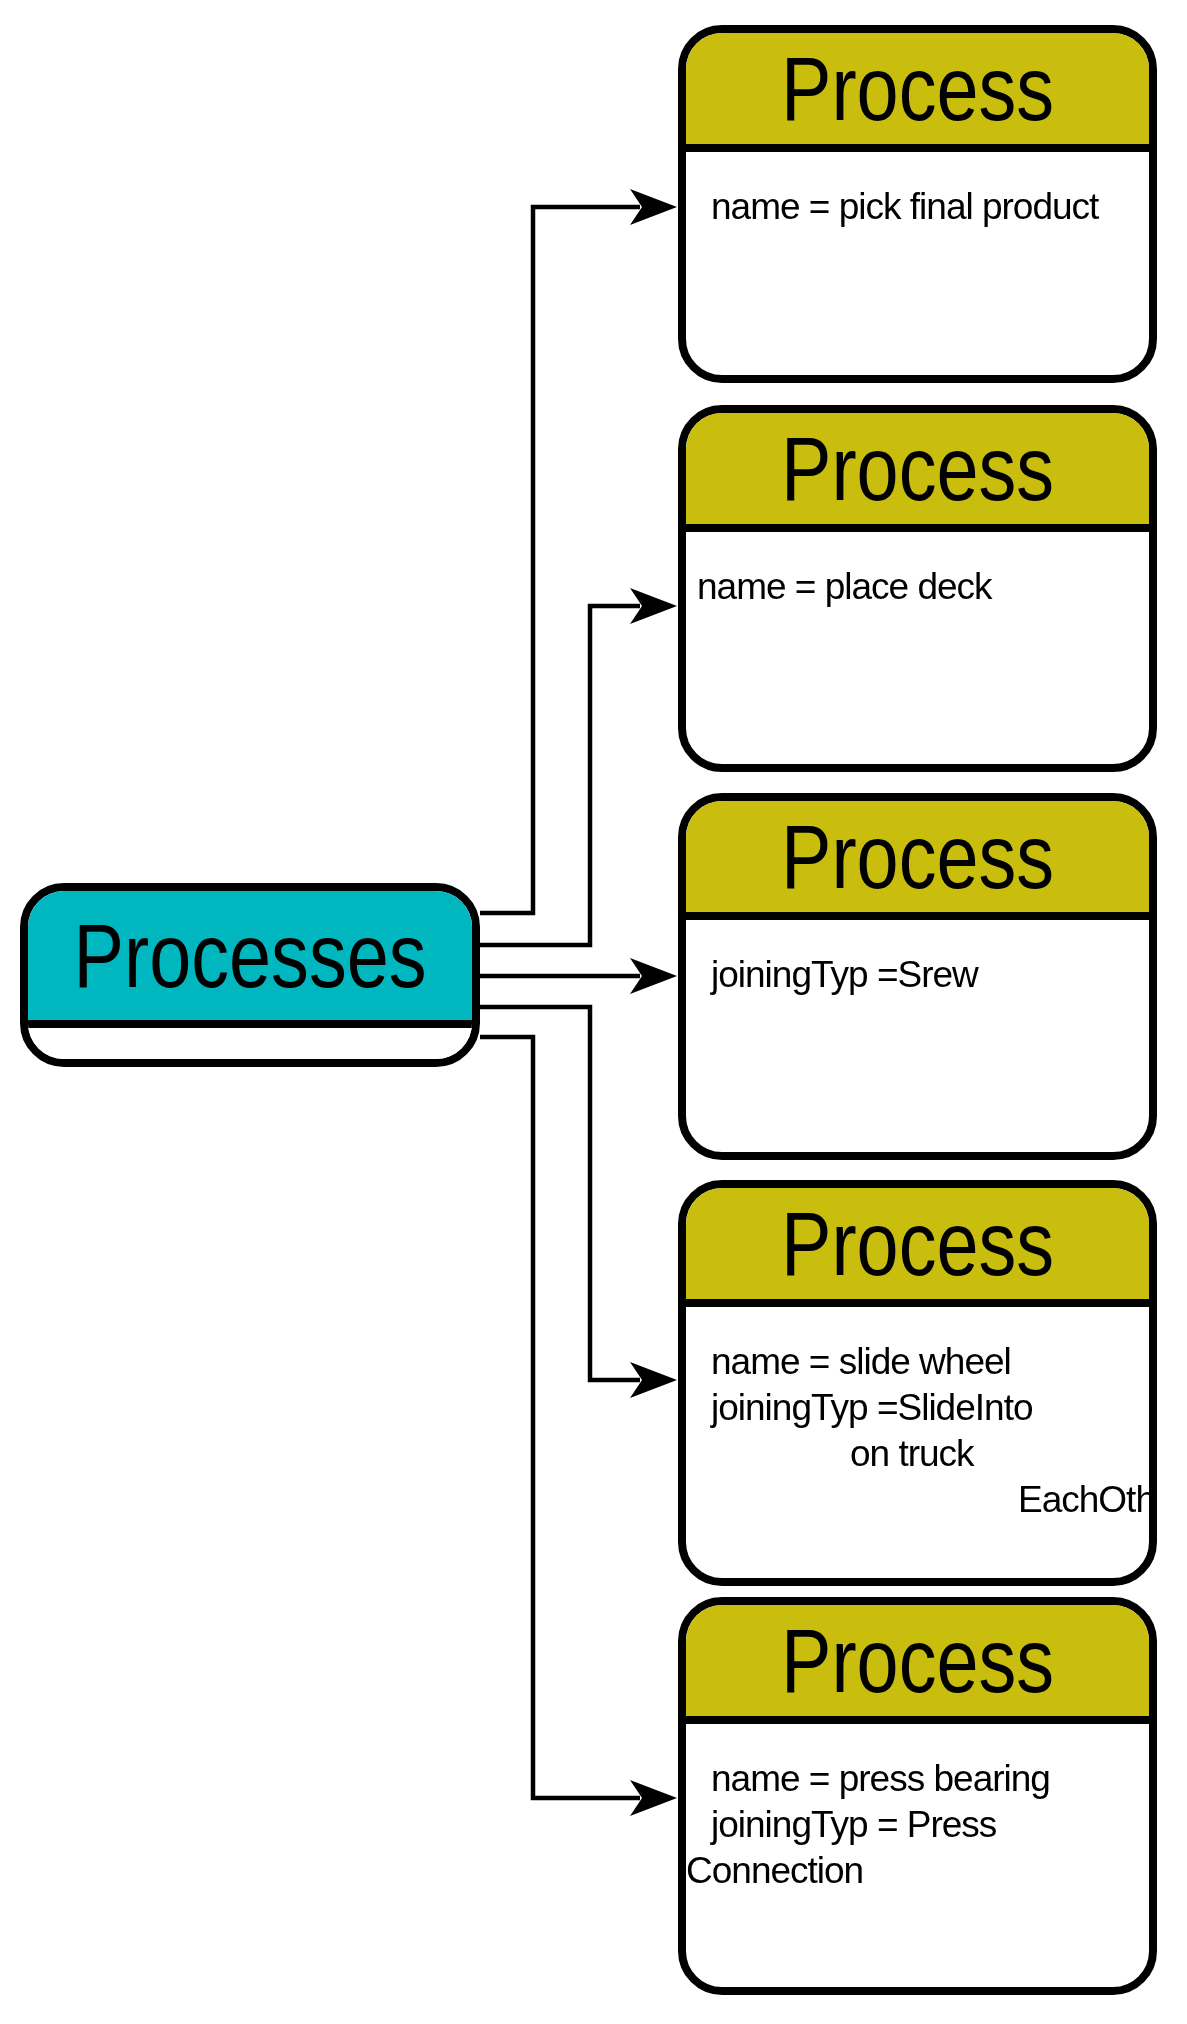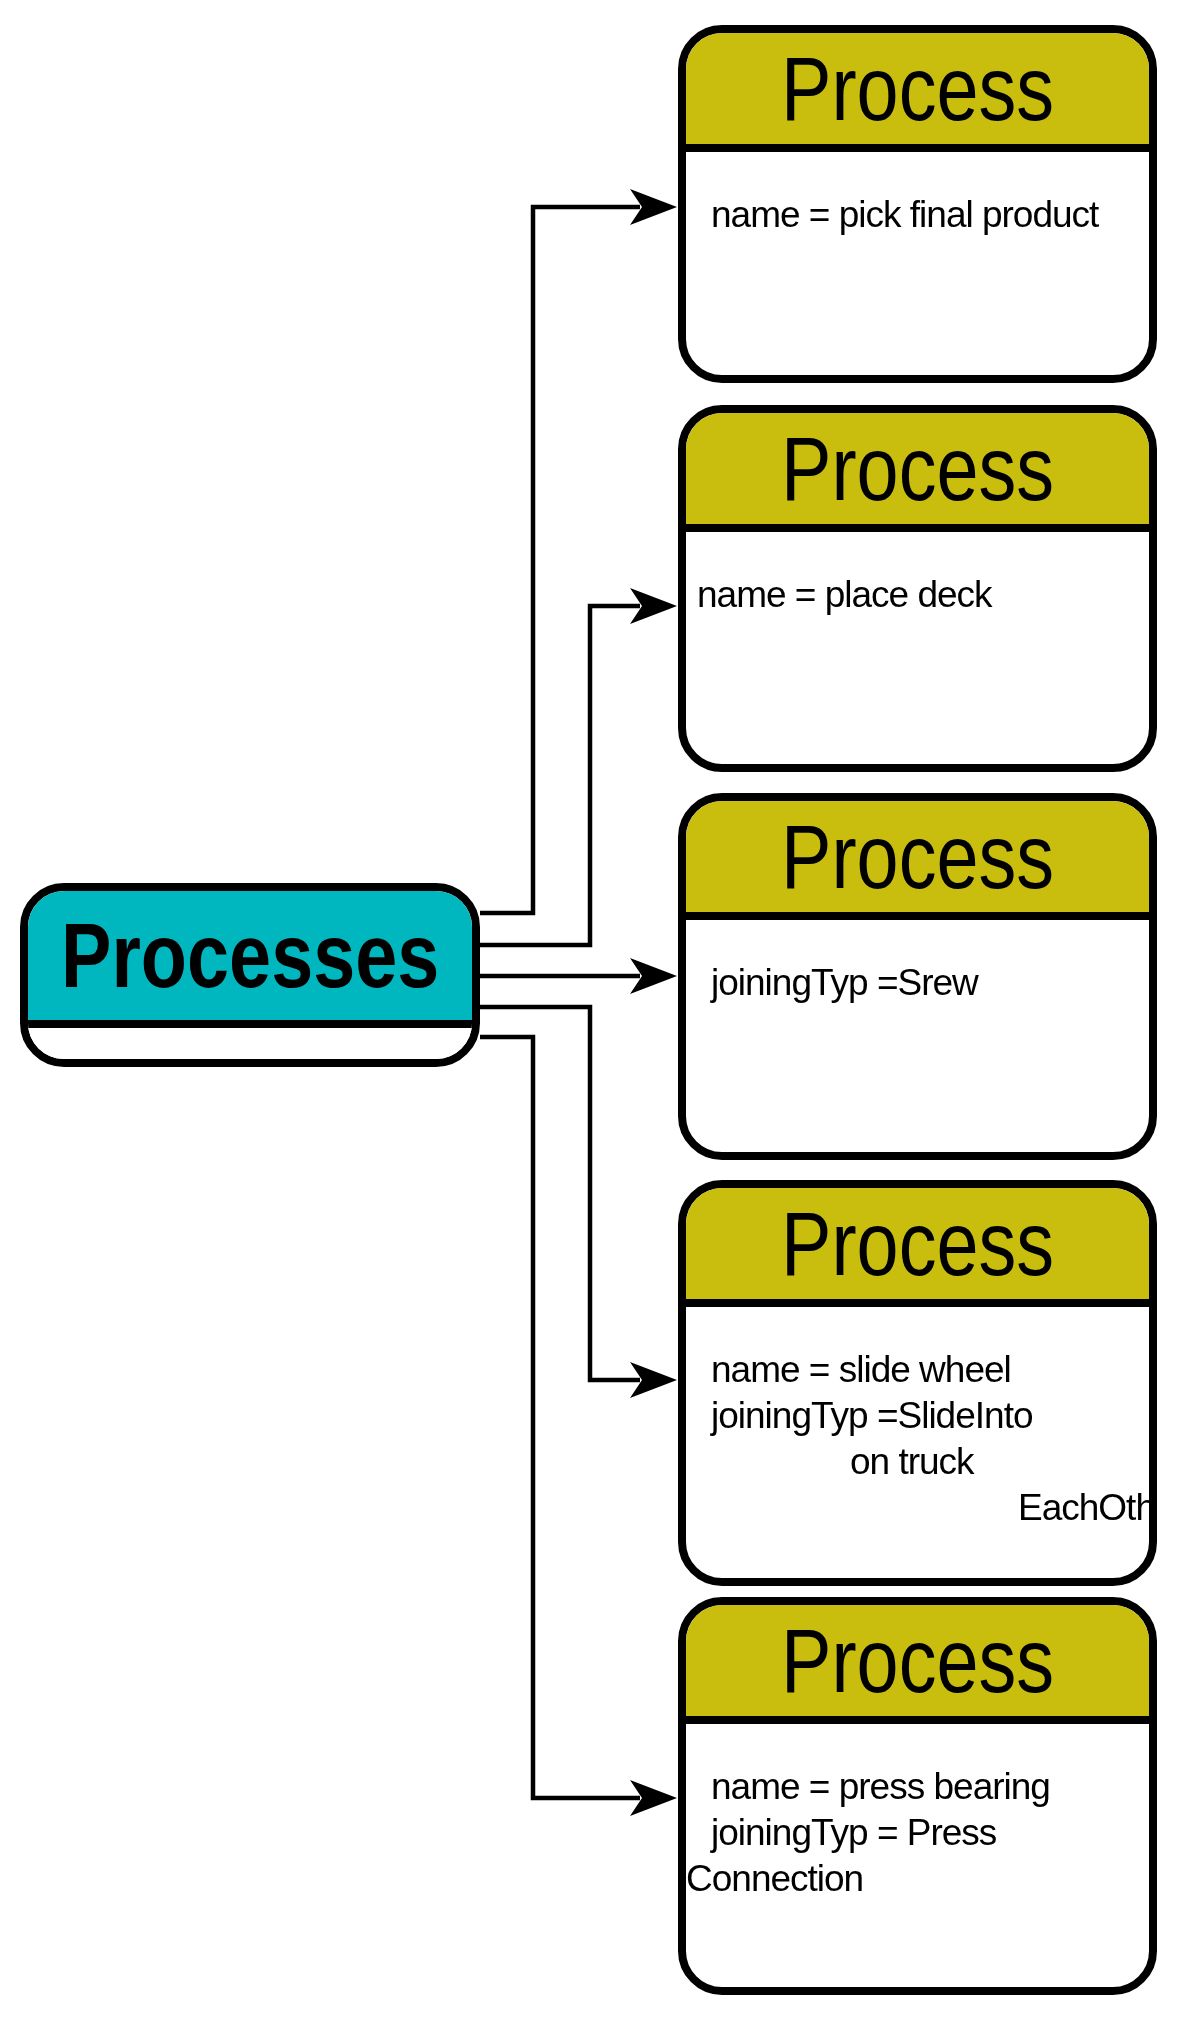--- a/index.html
+++ b/index.html
@@ -30,21 +30,21 @@
     background:#C9BD0E;
     display:flex;align-items:center;justify-content:center;
   }
   .hdr-text{
     font-size:90px;
     line-height:1;
     transform:scaleX(0.84);
     transform-origin:50% 50%;
     white-space:nowrap;
   }
-  .p-body{padding-top:40px;}
+  .p-body{padding-top:32px;}
   .p-line{
     height:46px;line-height:46px;
     font-size:37px;letter-spacing:-1px;
     white-space:nowrap;
   }
 
   
   .proc{left:678px;width:479px;}
   .box1{top:25px;height:358px;}
   .box2{top:405px;height:367px;}
@@ -52,21 +52,21 @@
   .box4{top:1180px;height:406px;}
   .box5{top:1597px;height:398px;}
 
   
   .root{left:20px;top:883px;width:460px;height:184px;}
   .root-header{
     box-sizing:border-box;
     height:137px;
     border-bottom:8px solid #000;
     background:#00B7C0;
-    display:flex;align-items:center;justify-content:center;font-weight:bold;
+    display:flex;align-items:center;justify-content:center;
   }
   .root-strip{height:31px;background:#fff;}
 </style>
 </head>
 <body>
 
 <div class="canvas">
 
   <svg class="connector-layer" viewBox="0 0 1187 2024" xmlns="http://www.w3.org/2000/svg">
 

